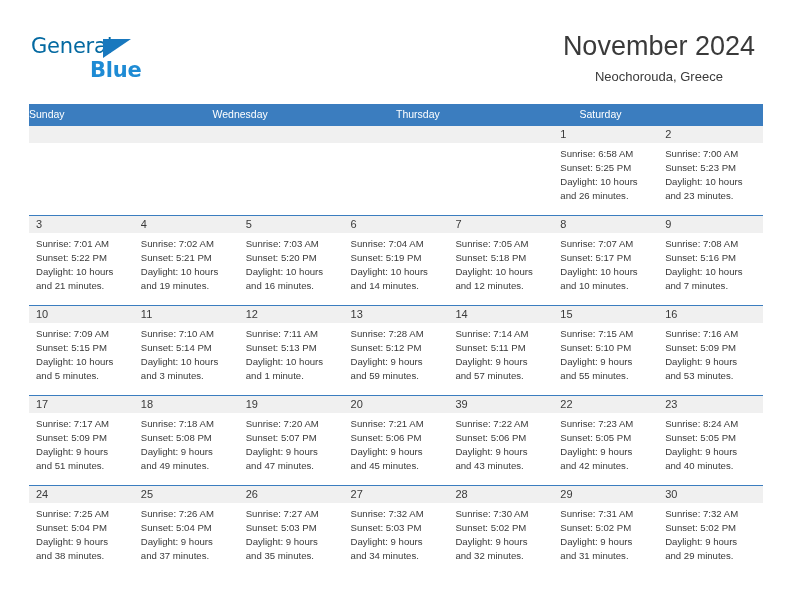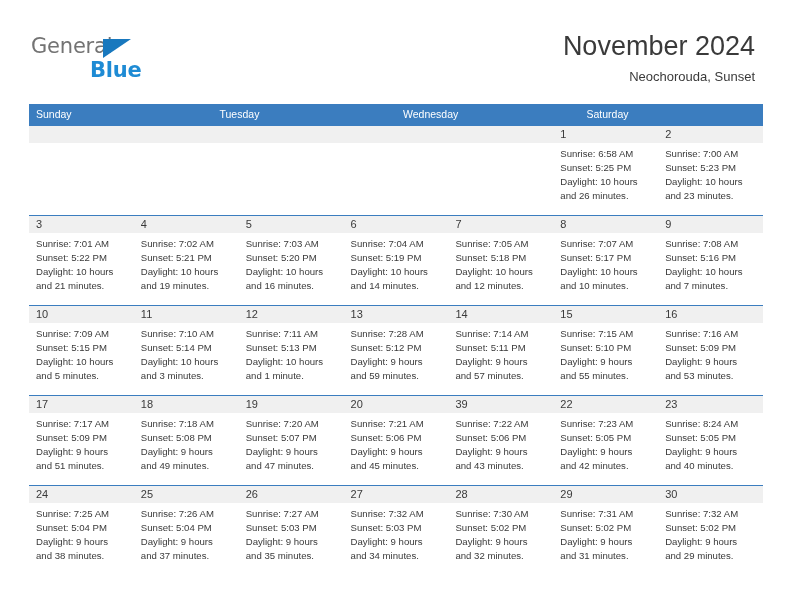--- a/index.html
+++ b/index.html
@@ -35,21 +35,21 @@
     top: 34px;
     width: 140px;
     height: 50px;
   }
   .logo-general {
     position: absolute;
     left: 0;
     top: 0;
     font-size: 21px;
     letter-spacing: -0.2px;
-    color: #737373;
+    color: #0369a1;
     font-family: "DejaVu Sans", sans-serif;
     font-weight: 400;
   }
   .logo-triangle {
     position: absolute;
     left: 72px;
     top: 5px;
     width: 0;
     height: 0;
     border-left: 28px solid #1878be;
@@ -62,21 +62,21 @@
     font-size: 21px;
     letter-spacing: -0.2px;
     color: #1e8bd4;
     font-family: "DejaVu Sans", sans-serif;
     font-weight: 700;
   }
   .title-block {
     position: absolute;
     right: 37px;
     top: 30px;
-    text-align: right;
+    text-align: center;
   }
   .cal-title {
     font-size: 27px;
     font-weight: 400;
     color: #3a3a3a;
     line-height: 32px;
     white-space: nowrap;
   }
   .cal-subtitle {
     margin-top: 7px;
@@ -98,21 +98,20 @@
     display: flex;
     width: 734px;
     height: 21px;
     background: #3b7dbf;
   }
   .weekday {
     flex: 1 1 0;
     font-size: 10.5px;
     color: #ffffff;
     line-height: 21px;
-    padding-left: 7px;
     box-sizing: border-box;
     white-space: nowrap;
   }
   .week-row {
     display: flex;
     width: 734px;
     height: 90px;
     border-top: 1.5px solid #3b7dbf;
     box-sizing: border-box;
   }
@@ -151,29 +150,29 @@
 <div class="page">
 
   <div class="header">
     <div class="logo">
       <span class="logo-general">General</span>
       <span class="logo-triangle"></span>
       <span class="logo-blue">Blue</span>
     </div>
     <div class="title-block">
       <div class="cal-title">November 2024</div>
-      <div class="cal-subtitle">Neochorouda, Sunset</div>
+      <div class="cal-subtitle">Neochorouda, Greece</div>
     </div>
   </div>
 
   <div class="calendar">
     <div class="weekday-row" id="weekday-row">
         <div class="weekday">Sunday</div>
-        <div class="weekday">Tuesday</div>
         <div class="weekday">Wednesday</div>
+        <div class="weekday">Thursday</div>
         <div class="weekday">Saturday</div>
       </div>
     <div id="weeks-container">
         <div class="week-row">
           <div class="day-cell empty">
             <div class="day-number-band"></div>
             <div class="day-lines"></div>
           </div>
           <div class="day-cell empty">
             <div class="day-number-band"></div>

